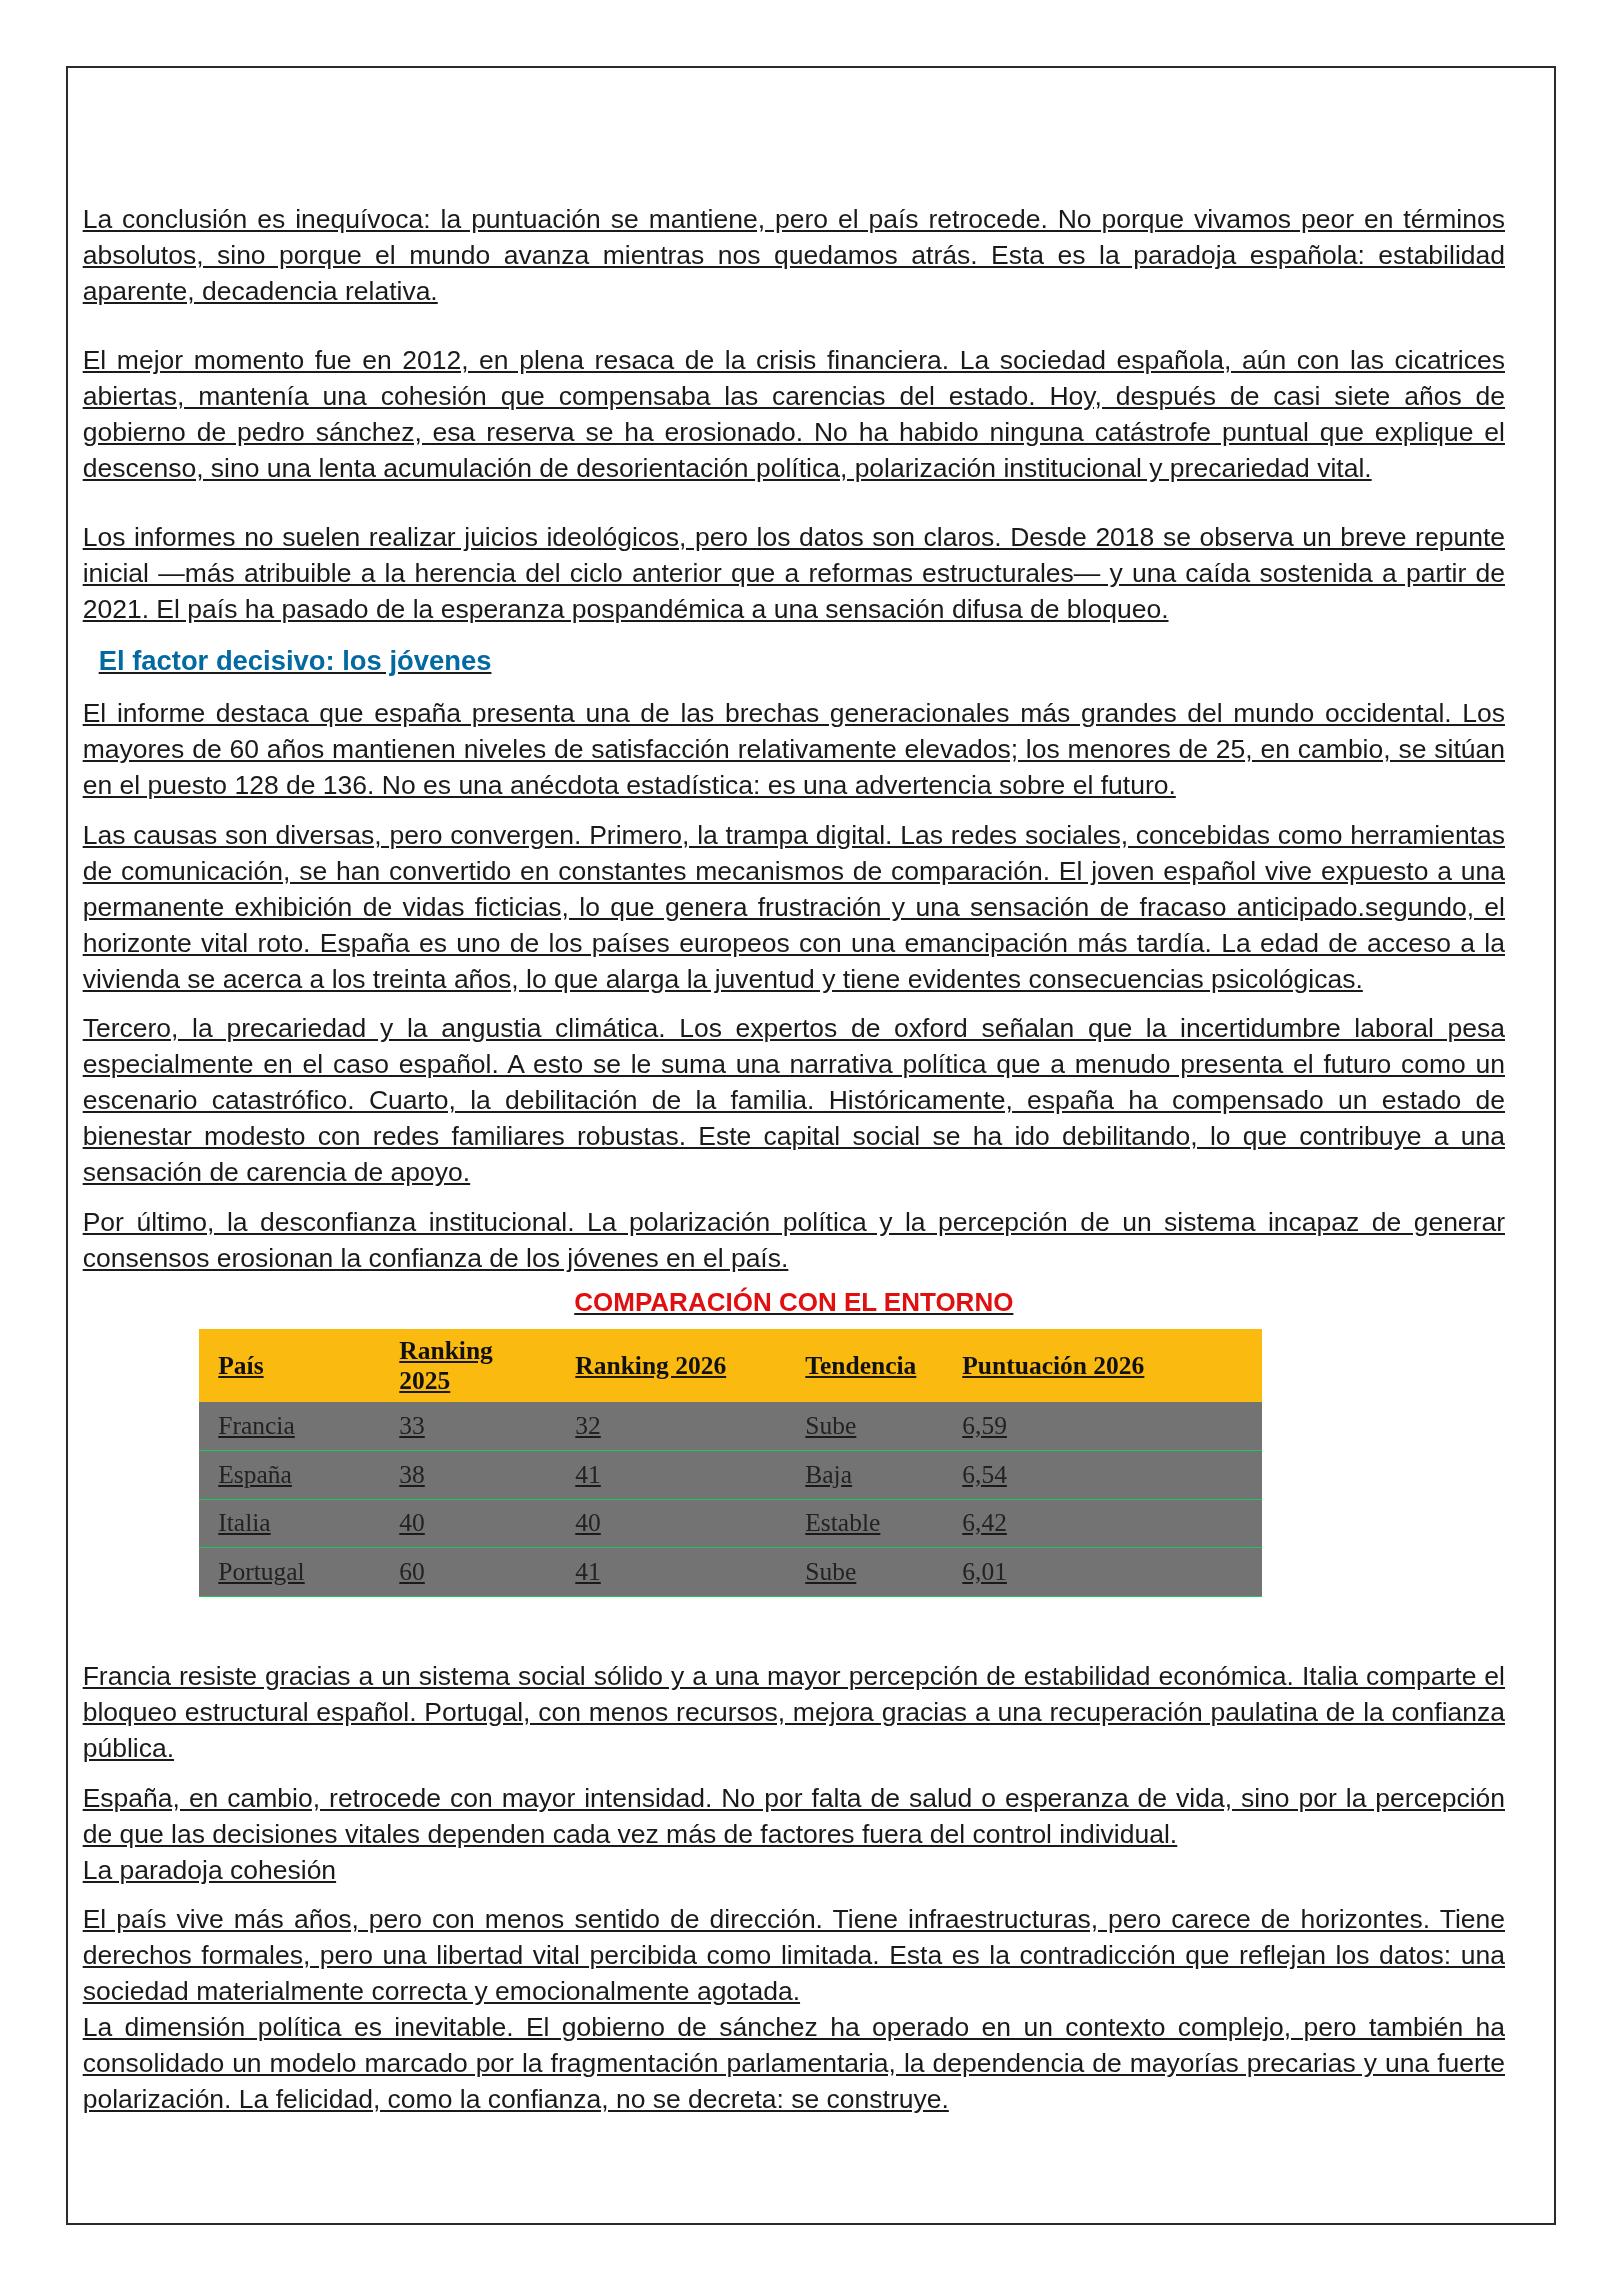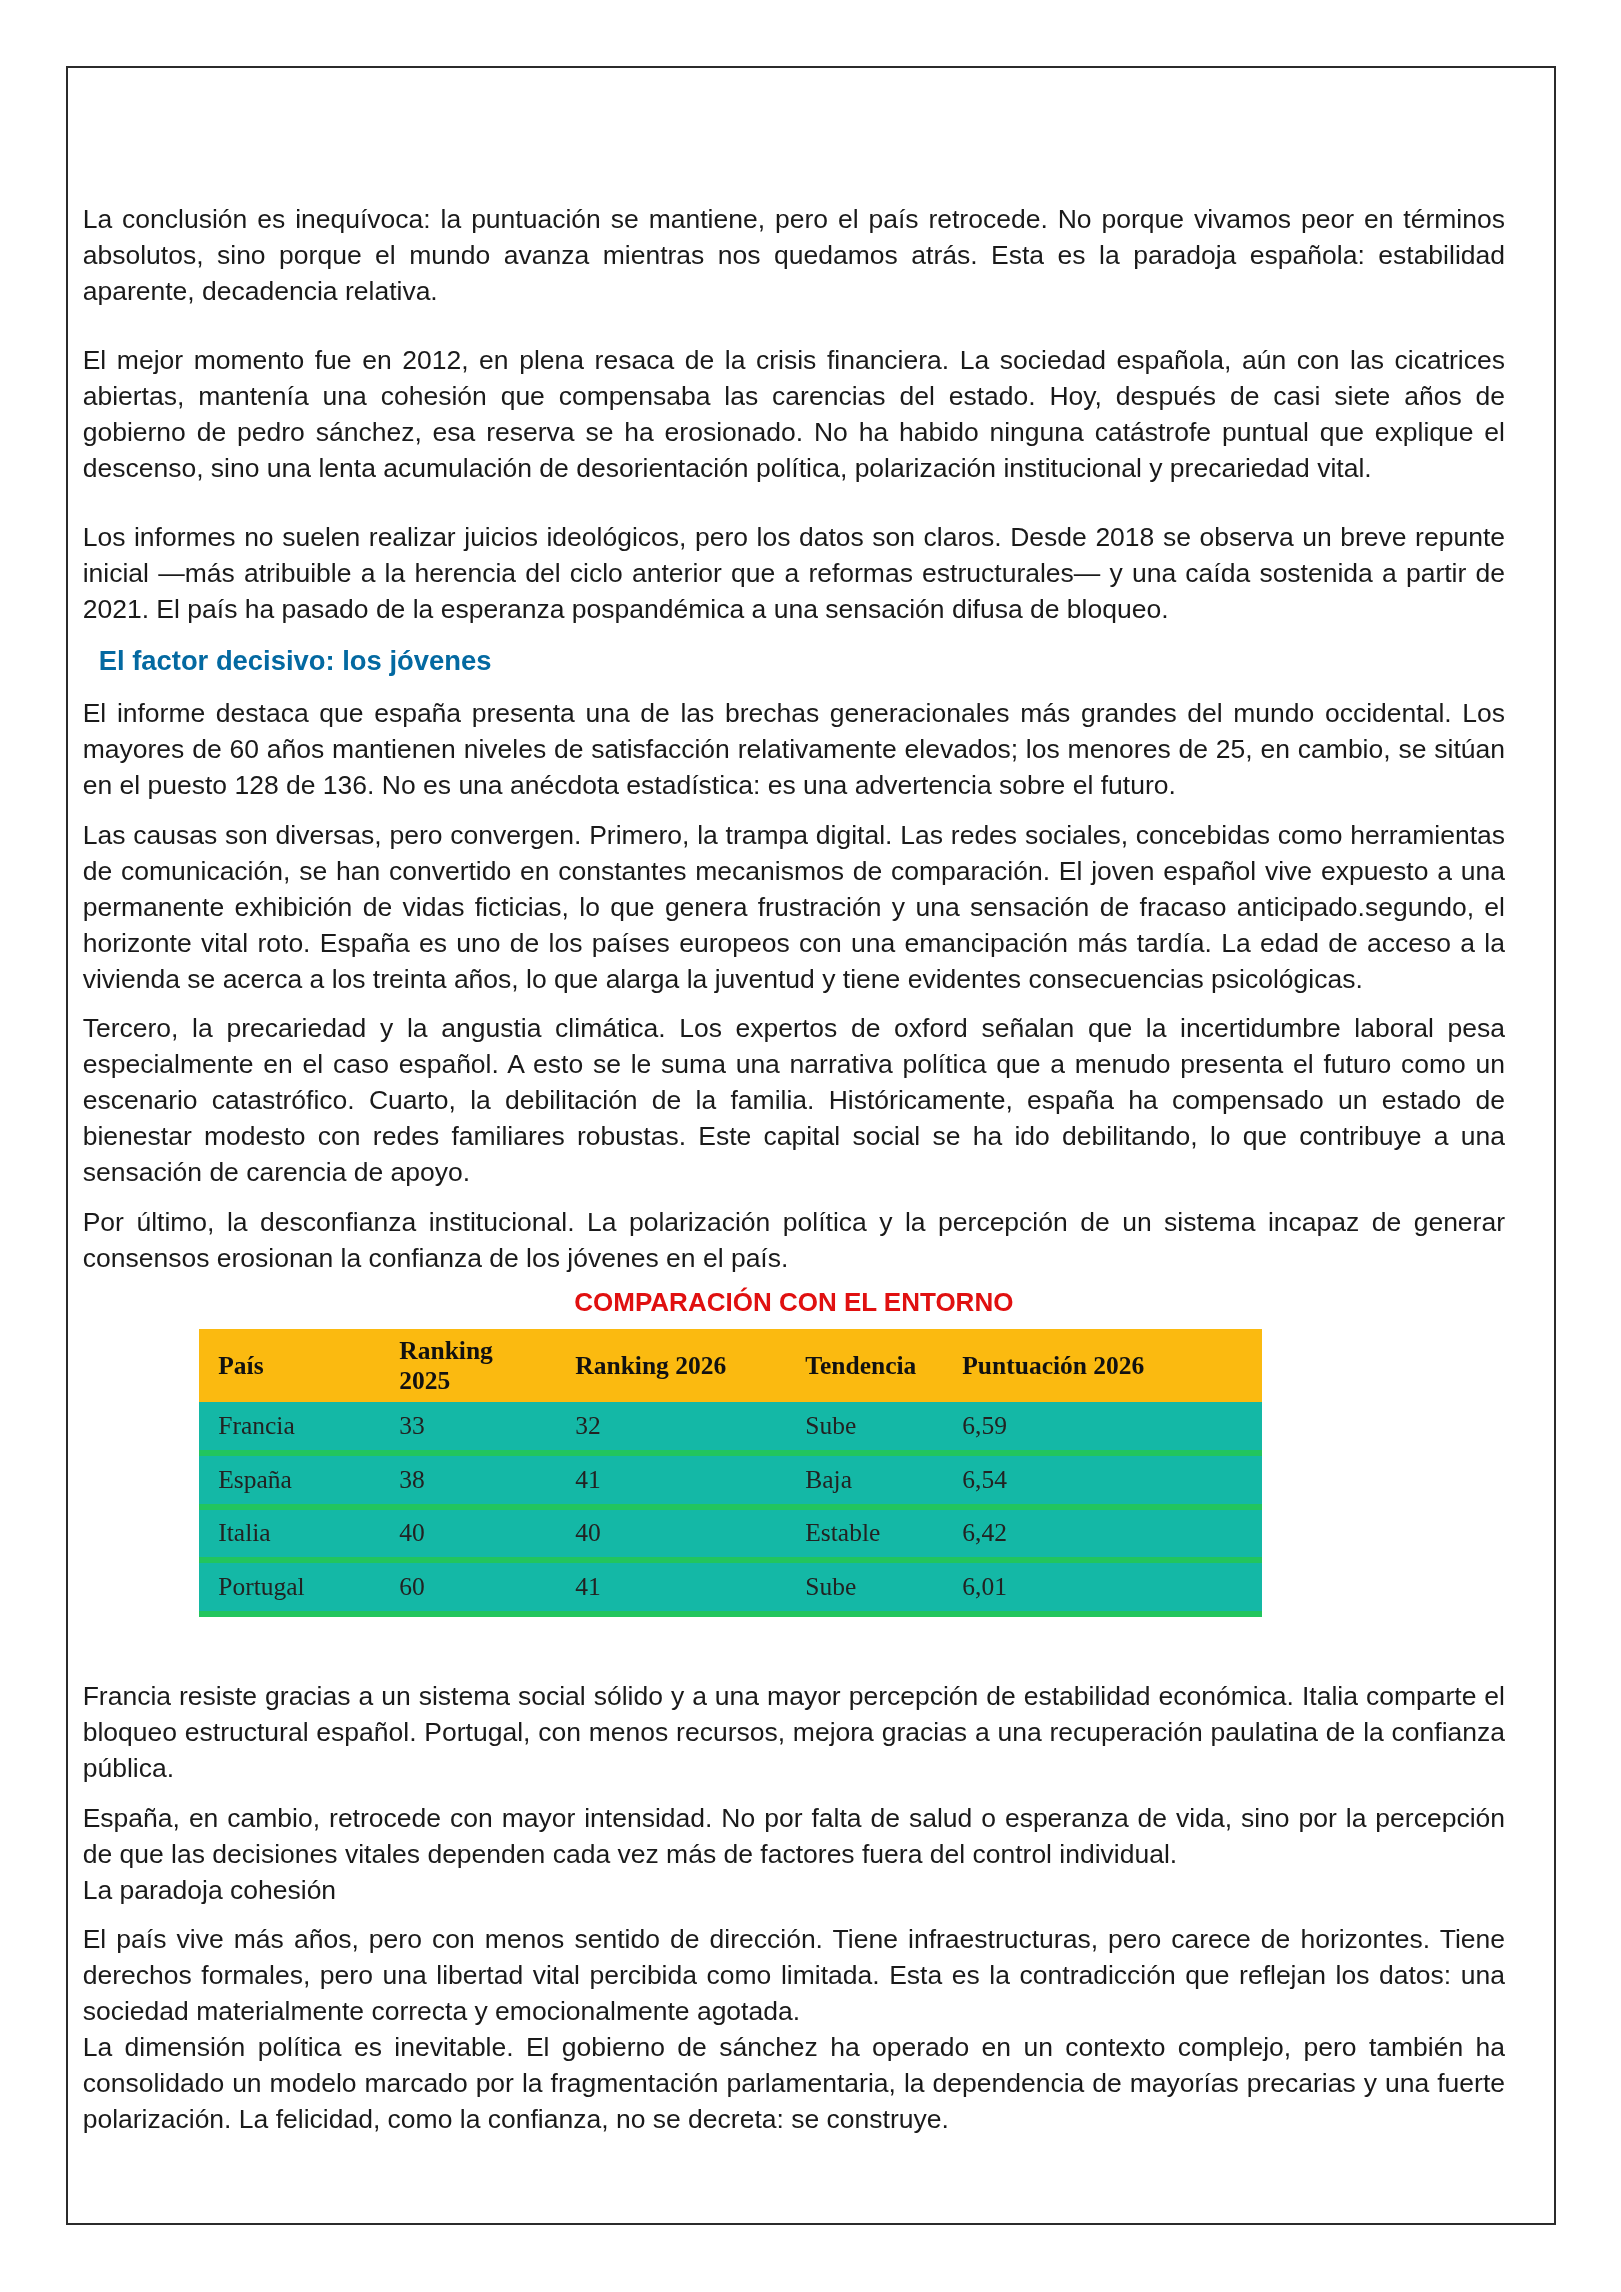--- a/index.html
+++ b/index.html
@@ -11,20 +11,21 @@
     color:#1a1a1a;
   }
   .doc-frame{
     position:absolute;
     left:66px;top:66px;
     width:1490px;height:2159px;
     border:2px solid #2b2b2b;
     box-sizing:border-box;
     padding:133px 49px 0 14.7px;
     background:#ffffff;
+    text-decoration:underline;
   }
   .para{
     font-size:26.5px;
     line-height:36px;
     text-align:justify;
     margin:0 0 33px 0;
   }
   .para.tight{margin-bottom:13.7px;}
   .para.pre-heading{margin-bottom:7.8px;}
   .para.no-margin{margin-bottom:0;}
@@ -55,22 +56,22 @@
   .comparison-table th{
     background:#fbba10;
     font-weight:bold;
     text-align:left;
     padding:6.9px 9.8px 6.9px 19.6px;
     color:#111;
   }
   .comparison-table td{
     text-align:left;
     padding:8.8px 9.8px 8.8px 19.6px;
-    border-bottom:6px solid #22c55e;
-    background:#14b8a6;
+    border-bottom:1px solid #22c55e;
+    background:#737373;
   }
   .col-pais{width:181px;}
   .col-r25{width:176px;}
   .col-r26{width:230px;}
   .col-tend{width:157px;}
   .col-punt{width:319px;}
 </style>
 </head>
 <body>
 

